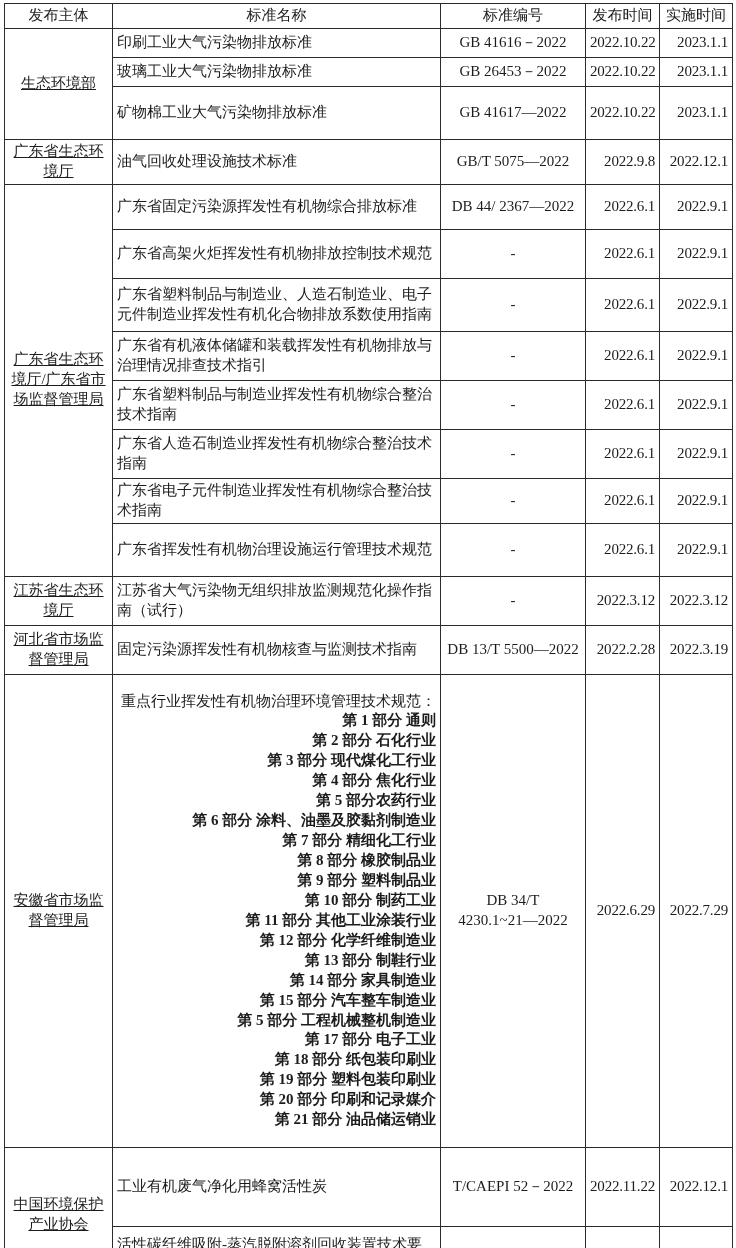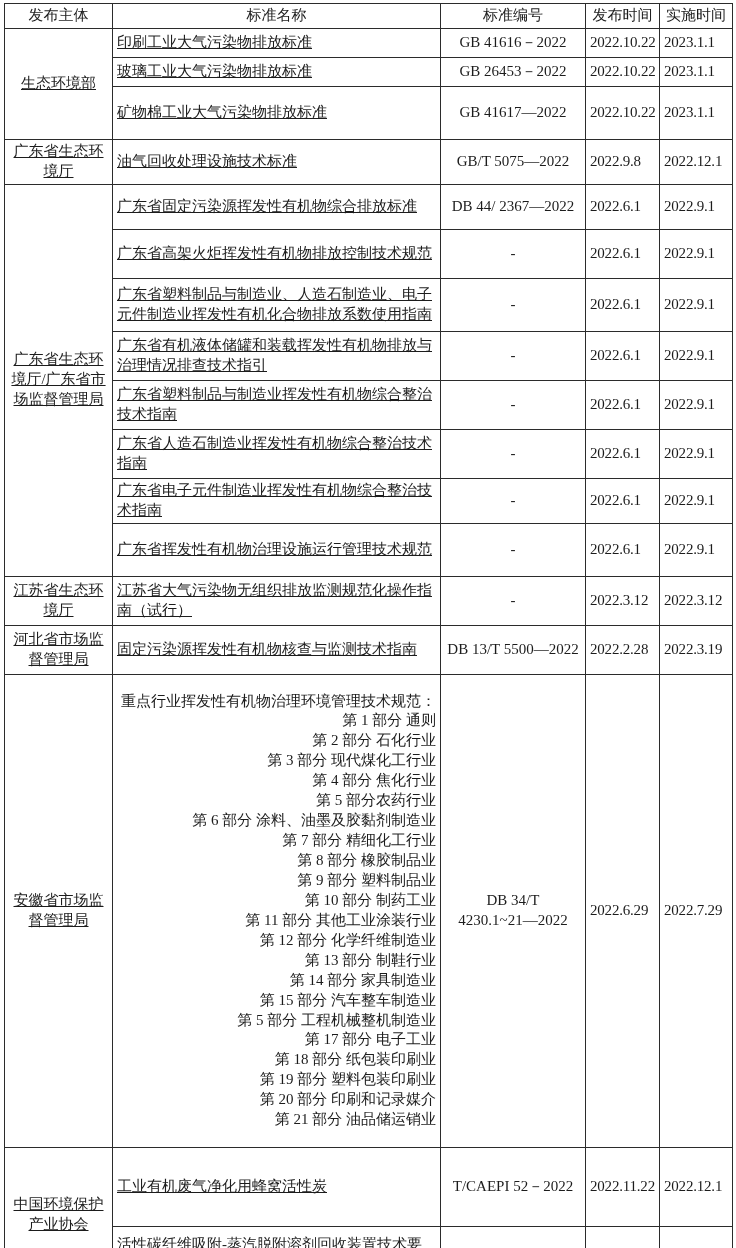--- a/index.html
+++ b/index.html
@@ -47,43 +47,42 @@
     line-height: 1.4;
     padding-left: 2px;
     padding-right: 2px;
     text-decoration: underline;
   }
   .c-name {
     text-align: left;
     padding-left: 7px;
     padding-right: 5px;
     line-height: 1.42;
-    text-decoration: underline;
   }
   .c-code {
     text-align: center;
     font-size: 14.5px;
     line-height: 1.35;
   }
   .c-date {
-    text-align: left;
+    text-align: right;
     font-size: 14px;
     letter-spacing: -0.2px;
     margin-top: 25px;
   }
   .list-cell {
     text-align: right;
     padding-left: 7px;
     padding-right: 5px;
     vertical-align: top;
     padding-top: 5px;
     line-height: 1.445;
   }
   .list-cell .lead { display: block; }
-  .list-cell .part { display: block; white-space: nowrap; }
+  .list-cell .part { display: block; white-space: nowrap; font-weight: bold; }
   .dash { font-size: 15px; }
 </style>
 </head>
 <body>
 
 <table id="std-table">
   <colgroup>
     <col class="col-authority">
     <col class="col-name">
     <col class="col-code">

